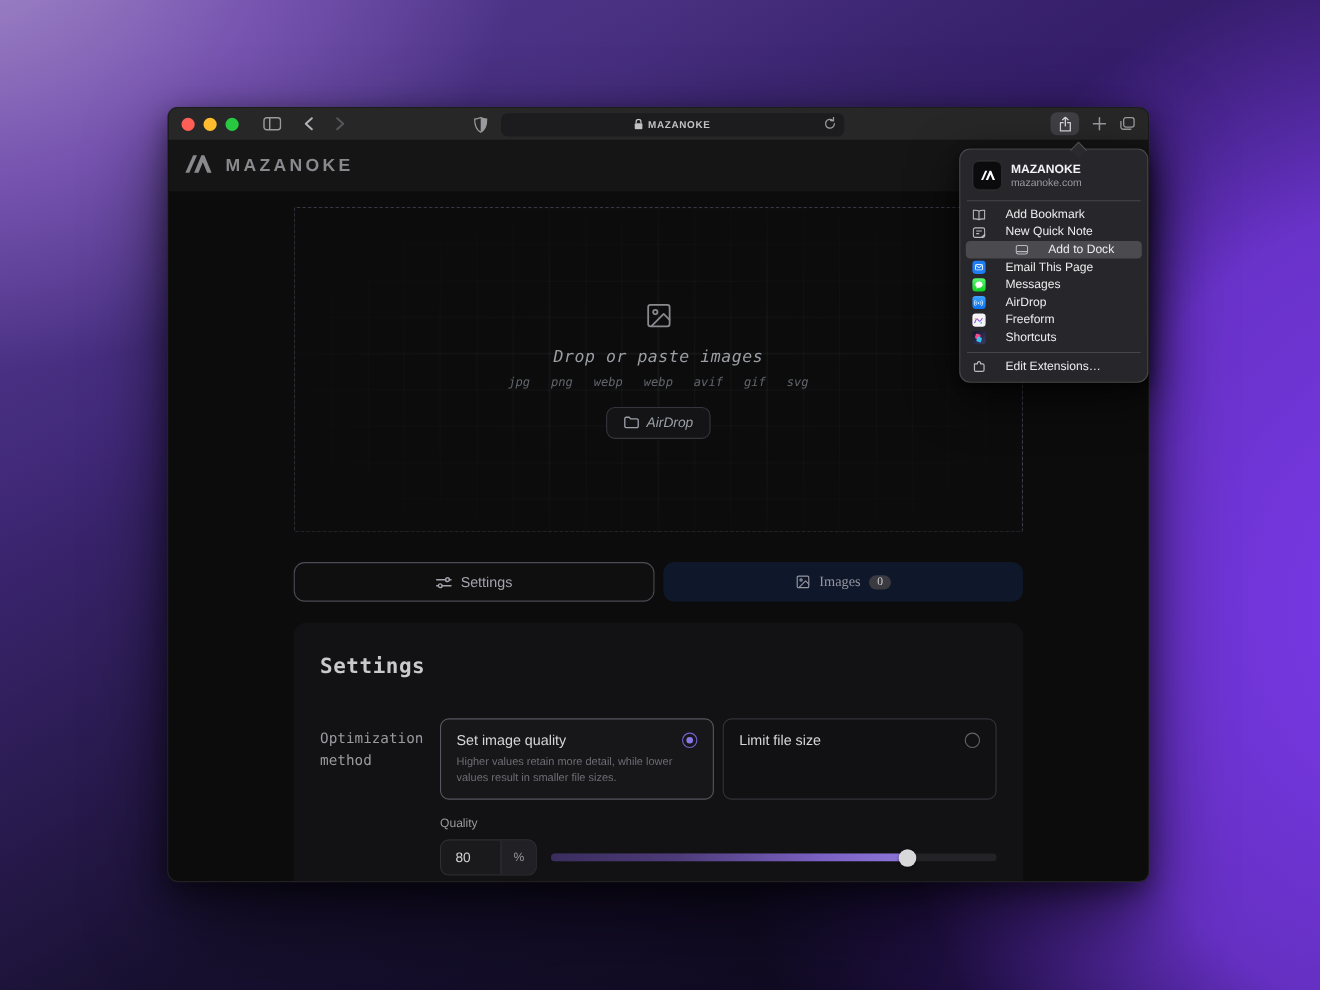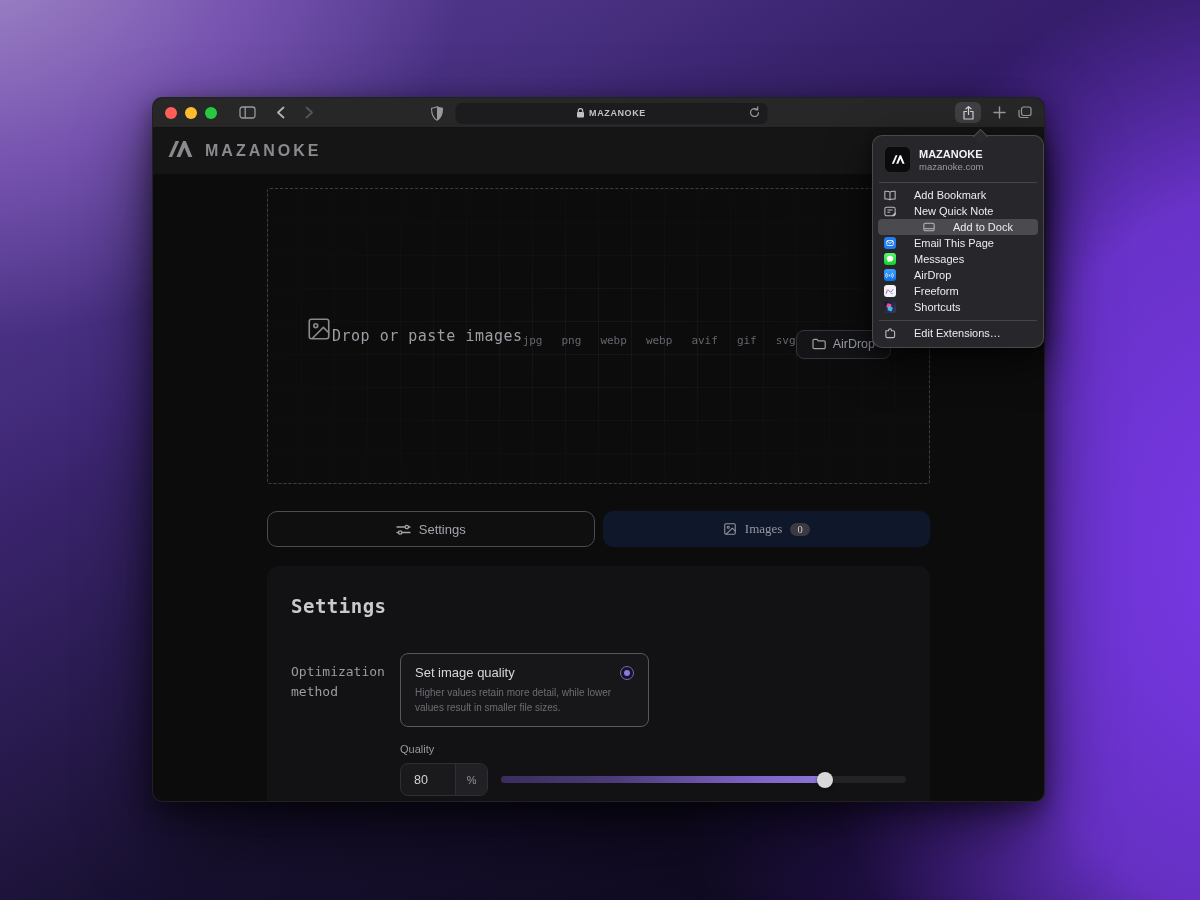--- a/index.html
+++ b/index.html
@@ -55,21 +55,21 @@
   .dropzone {
     margin-top:14px; height:296px; border:1.5px dashed #3c3c4a; border-radius:3px;
     position:relative; display:flex; flex-direction:column; align-items:center; justify-content:center;
     background-image:
       repeating-linear-gradient(to right, rgba(255,255,255,.045) 0 1px, transparent 1px 33px),
       repeating-linear-gradient(to bottom, rgba(255,255,255,.045) 0 1px, transparent 1px 33px);
     cursor:pointer;
   }
   .dropzone::after { content:""; position:absolute; inset:0;
     background:radial-gradient(ellipse 55% 60% at 50% 52%, rgba(12,12,13,0) 0%, rgba(12,12,13,.92) 100%); }
-  .dz-inner { position:relative; z-index:1; display:flex; flex-direction:row; align-items:center; }
+  .dz-inner { position:relative; z-index:1; display:flex; flex-direction:column; align-items:center;font-style:italic; }
   .dz-icon { color:#8a8a8e; margin-bottom:10px; }
   .dz-title { font-family:"DejaVu Sans Mono", monospace; font-size:15px; color:#9b9fa4; letter-spacing:.5px; }
   .dz-formats { display:flex; gap:19px; margin-top:8px; font-family:"DejaVu Sans Mono", monospace;
     font-size:11px; color:#62666c; }
   .browse-btn { margin-top:16px; height:29px; padding:0 15px; display:flex; align-items:center; gap:7px;
     background:#141417; border:1px solid #35363d; border-radius:8px; color:#9ca1a8; font-size:12.5px;
     font-family:"Liberation Sans", sans-serif; cursor:pointer; }
 
   
   .tabs { margin-top:27px; display:grid; grid-template-columns:1fr 1fr; gap:8px; }
@@ -291,20 +291,26 @@
           <div class="optlabel">Optimization method</div>
           <div class="optcontent">
             <div class="cards">
               <div class="card sel">
                 <div class="card-top">
                   <span class="card-title">Set image quality</span>
                   <span class="radio on"></span>
                 </div>
                 <div class="card-desc">Higher values retain more detail, while lower values result in smaller file sizes.</div>
               </div>
+              <div class="card unsel">
+                <div class="card-top">
+                  <span class="card-title">Limit file size</span>
+                  <span class="radio off"></span>
+                </div>
+              </div>
             </div>
 
             <div class="quality">
               <div class="q-label">Quality</div>
               <div class="q-row">
                 <div class="q-input">
                   <div class="q-val">80</div>
                   <div class="q-unit">%</div>
                 </div>
                 <div class="slider">

